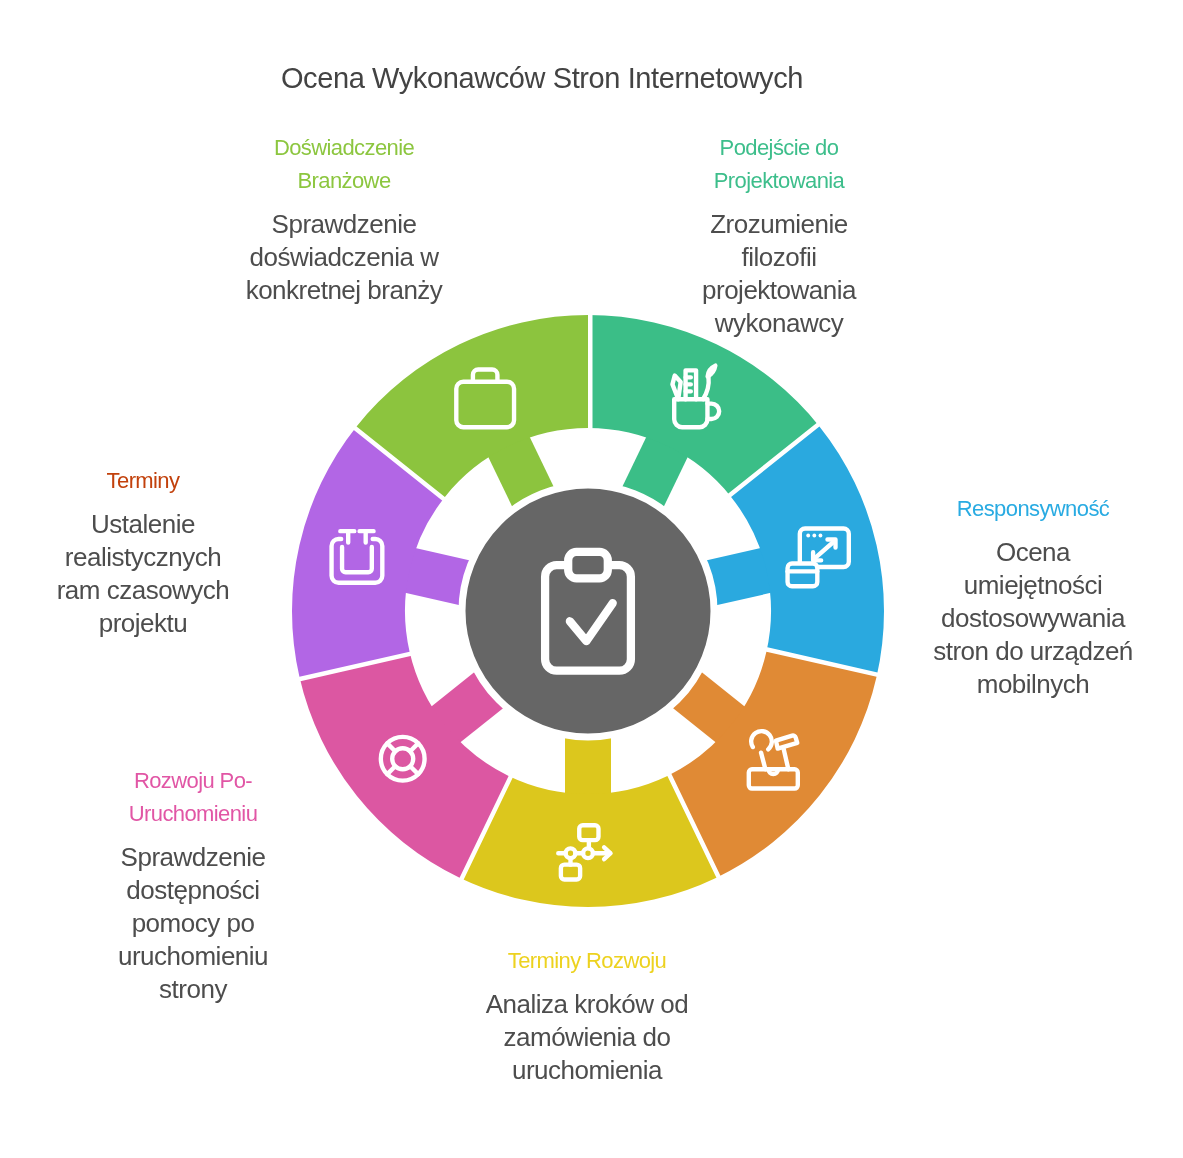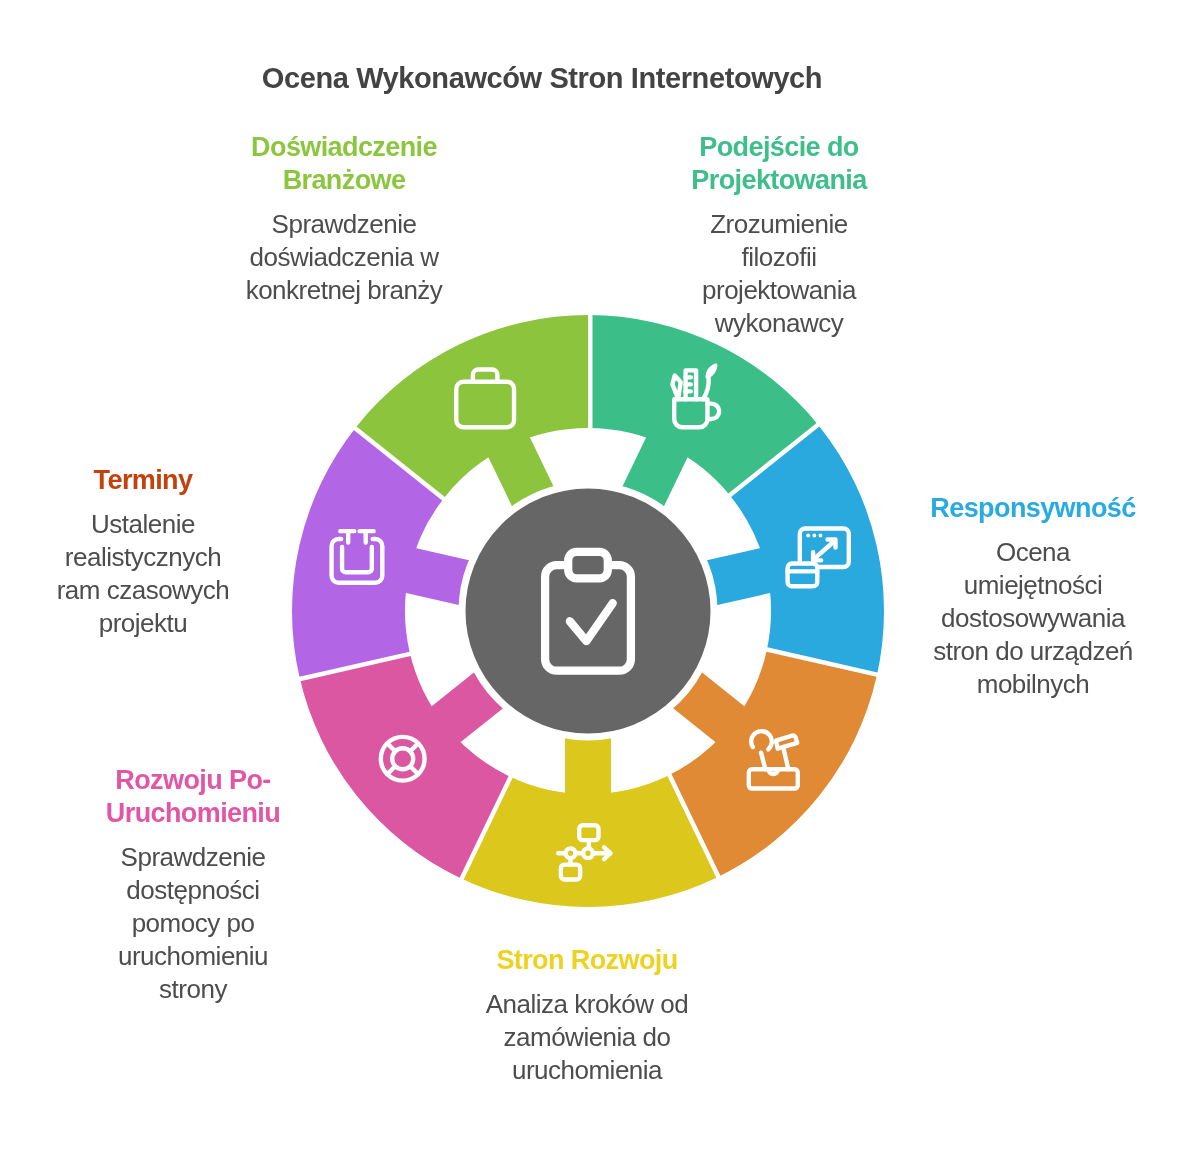--- a/index.html
+++ b/index.html
@@ -2,27 +2,27 @@
 <html><head>
 <meta charset="utf-8">
 <style>
   html,body{margin:0;padding:0;background:#ffffff;}
   #stage{
     position:relative;width:1183px;height:1158px;overflow:hidden;background:#ffffff;
     font-family:"Liberation Sans", sans-serif;
   }
   #main-title{
     position:absolute;top:60px;left:0;width:1084px;margin:0;
-    text-align:center;font-size:29px;line-height:36px;font-weight:bold;
+    text-align:center;font-size:29px;line-height:36px;font-weight:normal;
     color:#434343;letter-spacing:-0.4px;
   }
   #wheel{position:absolute;left:0;top:0;}
   .seg-label{position:absolute;text-align:center;}
   .seg-label h3{
-    margin:0 0 11px 0;font-size:27px;line-height:33px;font-weight:bold;
+    margin:0 0 11px 0;font-size:22px;line-height:33px;font-weight:normal;
     white-space:pre-line;letter-spacing:-0.6px;
   }
   .seg-label p{
     margin:4px;font-size:26px;line-height:33px;color:#4D4D4D;
     white-space:pre-line;letter-spacing:-0.5px;
   }
   .label-top-right{left:644px;top:131px;width:270px;}
   .label-right{left:898px;top:464px;width:270px;}
   .label-bottom-right{left:856px;top:777px;width:250px;}
   .label-bottom{left:442px;top:944px;width:290px;}
@@ -138,21 +138,21 @@
 umiejętności
 dostosowywania
 stron do urządzeń
 mobilnych</p>
     </div>
 
     <div class="seg-label label-bottom-right">
     </div>
 
     <div class="seg-label label-bottom">
-      <h3 style="color: rgb(237, 210, 31);">Stron Rozwoju</h3>
+      <h3 style="color: rgb(237, 210, 31);">Terminy Rozwoju</h3>
       <p>Analiza kroków od
 zamówienia do
 uruchomienia</p>
     </div>
 
     <div class="seg-label label-bottom-left">
       <h3 style="color: rgb(225, 86, 165);">Rozwoju Po-
 Uruchomieniu</h3>
       <p>Sprawdzenie
 dostępności

